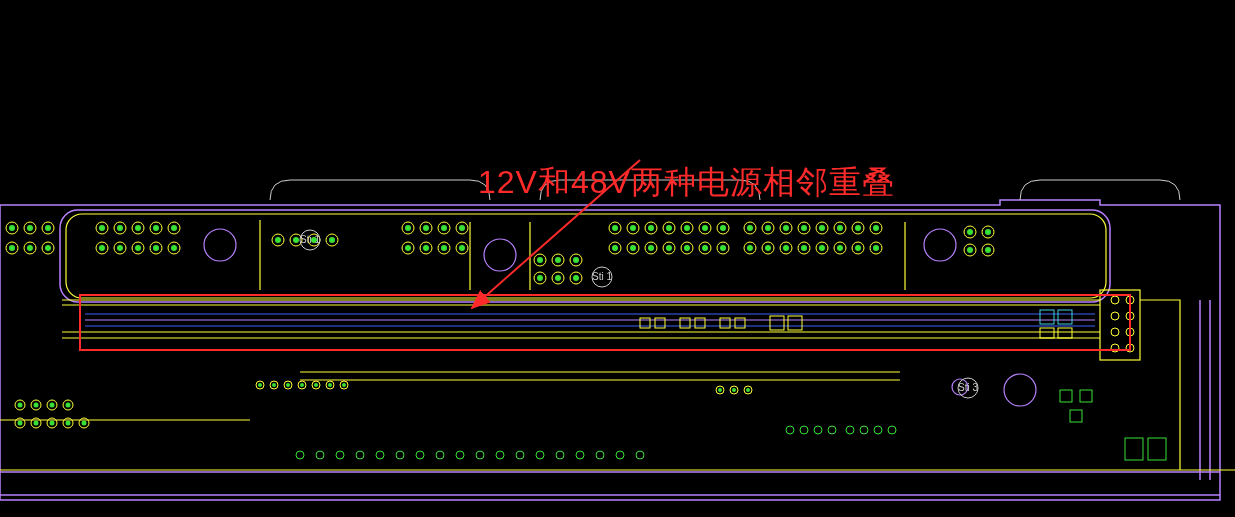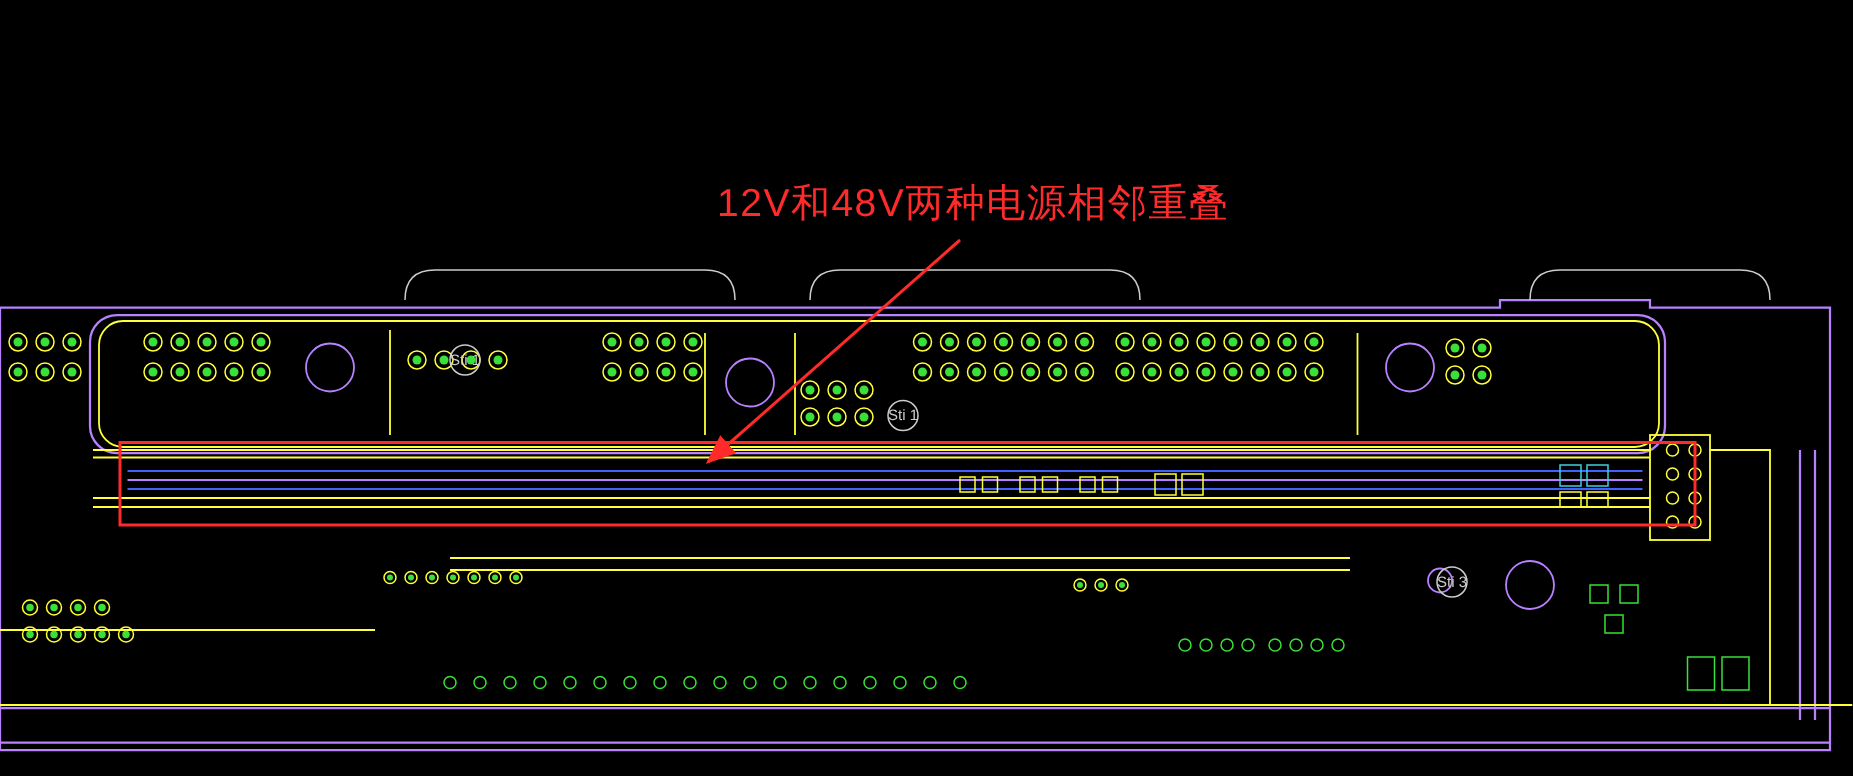--- a/index.html
+++ b/index.html
@@ -8,24 +8,25 @@
     background: #000;
     width: 1235px;
     height: 517px;
     overflow: hidden;
     font-family: "Microsoft YaHei", "SimSun", Arial, sans-serif;
   }
   svg { display: block; }
   .annot {
     position: absolute;
     color: #ff2a2a;
-    font-size: 26px;
+    font-size: 32px;
     font-weight: 500;
     letter-spacing: 1px;
     white-space: nowrap;
+    margin-top: 43px;
   }
 </style>
 </head>
 <body>
 
 <svg width="1235" height="517" viewBox="0 0 1235 517">
   <defs>
     <marker id="arrowhead" markerWidth="10" markerHeight="8" refX="9" refY="4" orient="auto">
       <polygon points="0 0, 10 4, 0 8" fill="#ff2a2a"></polygon>
     </marker>

